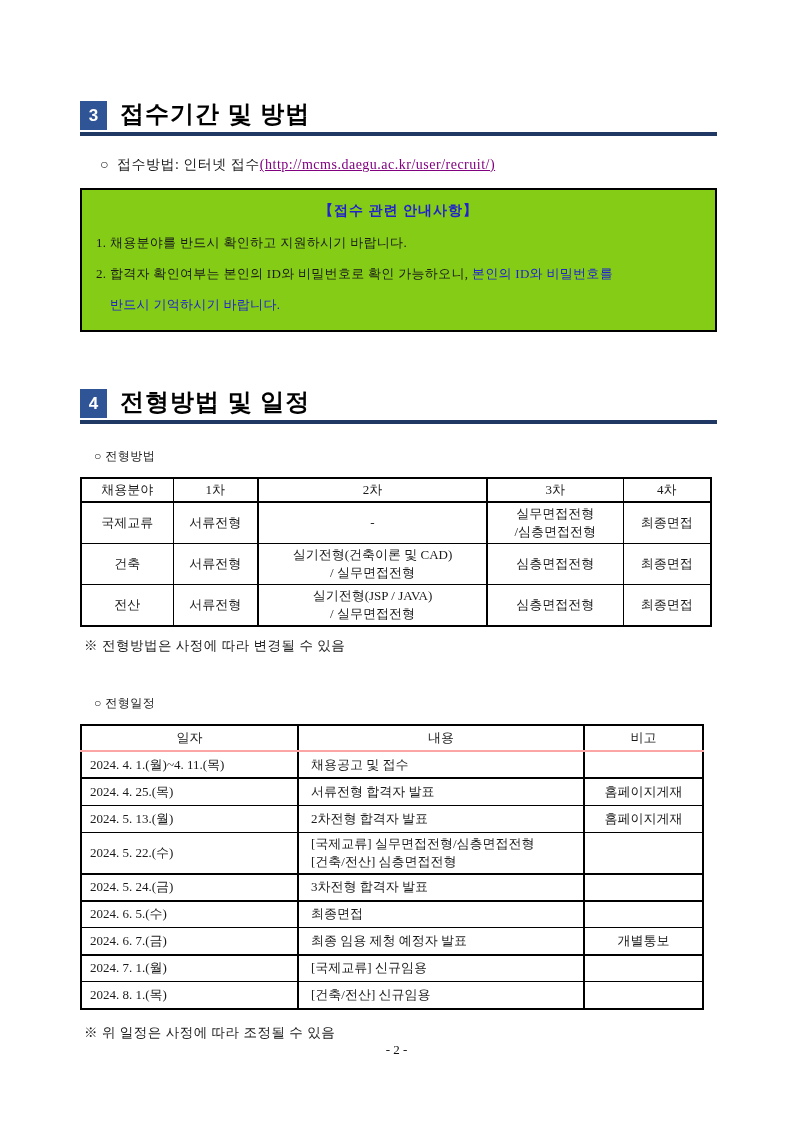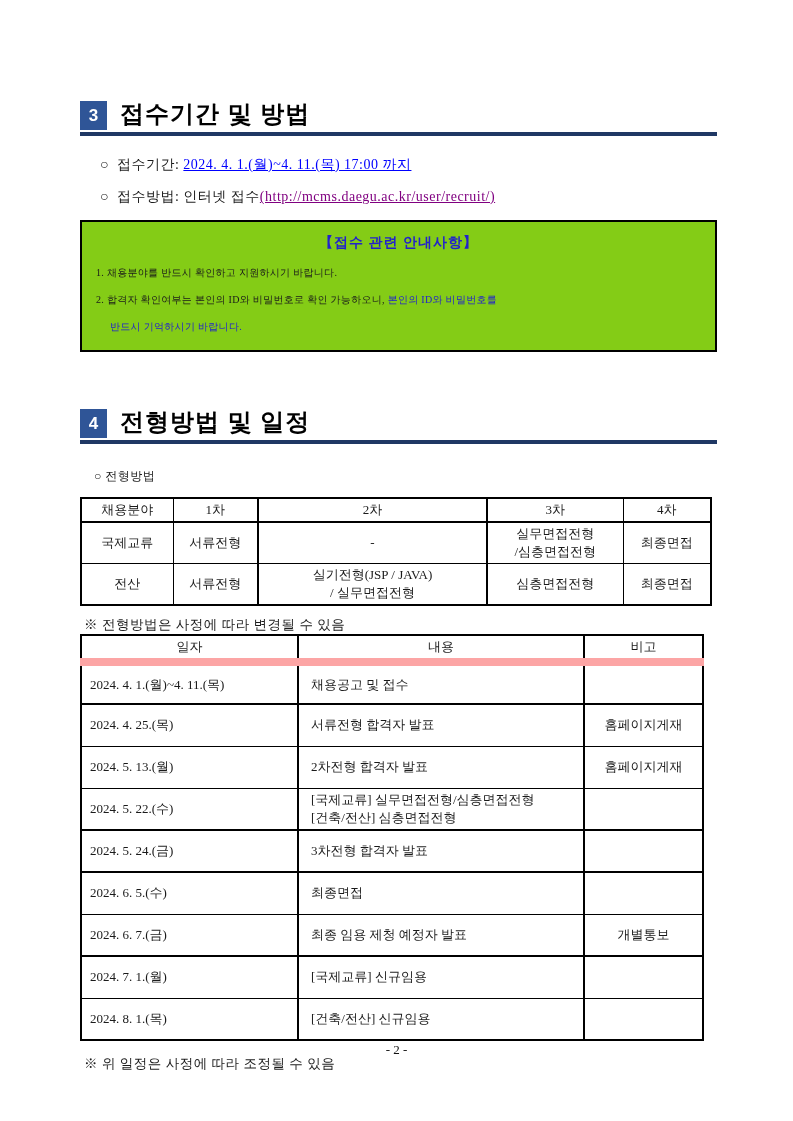--- a/index.html
+++ b/index.html
@@ -59,21 +59,21 @@
     padding: 12px 14px 16px 14px;
   }
   .notice-title {
     text-align: center;
     color: #2222CC;
     font-size: 14px;
     font-weight: bold;
     letter-spacing: 1px;
     margin-bottom: 14px;
   }
-  .notice-line { font-size: 10px; margin-bottom: 13px; letter-spacing: 0.3px; }
+  .notice-line { font-size: 13px; margin-bottom: 13px; letter-spacing: 0.3px; }
   .notice-line:last-child { margin-bottom: 0; }
   .notice-blue { color: #2222CC; }
   .notice-indent { margin-left: 14px; }
 
   
   .section4 { margin-top: 54px; }
   .sub-label {
     font-size: 12px;
     margin: 24px 0 12px 14px;
     letter-spacing: 0.5px;
@@ -99,22 +99,22 @@
   #method-table { border: 2px solid #000; }
   #method-table thead th { height: 22px; border-bottom: 2px solid #000; }
   #method-table tbody td { height: 35px; }
   #method-table th:nth-child(2), #method-table td:nth-child(2),
   #method-table th:nth-child(3), #method-table td:nth-child(3) {
     border-right: 2px solid #000;
   }
 
   #schedule-table { width: 622px; }
   #schedule-table { border: 2px solid #000; }
-  #schedule-table thead th { height: 26px; border-bottom: 8px solid #fca5a5; font-family: Liberation Serif, serif; }
-  #schedule-table tbody td { height: 42px; }
+  #schedule-table thead th { height: 26px; border-bottom: 2px solid #fca5a5; font-family: Liberation Serif, serif; }
+  #schedule-table tbody td { height: 27px; }
   #schedule-table th:nth-child(1), #schedule-table td:nth-child(1),
   #schedule-table th:nth-child(2), #schedule-table td:nth-child(2) {
     border-right: 2px solid #000;
   }
   #schedule-table td.cell-date { text-align: left; padding-left: 8px; }
   #schedule-table td.cell-content { text-align: left; padding-left: 12px; }
   #schedule-table tr.group-end td { border-bottom: 2px solid #000; }
 
   .table-note {
     font-size: 13.5px;
@@ -137,24 +137,20 @@
 <body>
 
 <div class="page">
 
   <div class="section-header">
     <span class="sec-num">3</span>
     <span class="sec-title">접수기간 및 방법</span>
   </div>
 
   <div class="items">
-    <div class="item">
-      <span class="bullet">○</span><span>접수기간:</span>
-      <span class="date-em">2024. 4. 1.(월)~4. 11.(목) 17:00 까지</span>
-    </div>
     <div class="item">
       <span class="bullet">○</span><span>접수방법: 인터넷 접수</span><a class="url-link">(http://mcms.daegu.ac.kr/user/recruit/)</a>
     </div>
   </div>
 
   <div class="notice-box">
     <div class="notice-title">【접수 관련 안내사항】</div>
     <div class="notice-line">1. 채용분야를 반드시 확인하고 지원하시기 바랍니다.</div>
     <div class="notice-line"><span>2. 합격자 확인여부는 본인의 ID와 비밀번호로 확인 가능하오니, </span><span class="notice-blue">본인의 ID와 비밀번호를</span></div>
     <div class="notice-line notice-indent notice-blue">반드시 기억하시기 바랍니다.</div>
@@ -188,32 +184,41 @@
       <tbody id="method-body">
           <tr>
             <td>국제교류</td>
             <td>서류전형</td>
             <td>-</td>
             <td>실무면접전형
 /심층면접전형</td>
             <td>최종면접</td>
           </tr>
           <tr>
+            <td>건축</td>
+            <td>서류전형</td>
+            <td>실기전형(건축이론 및 CAD)
+/ 실무면접전형</td>
+            <td>심층면접전형</td>
+            <td>최종면접</td>
+          </tr>
+          <tr>
             <td>전산</td>
             <td>서류전형</td>
             <td>실기전형(JSP / JAVA)
 / 실무면접전형</td>
             <td>심층면접전형</td>
             <td>최종면접</td>
           </tr>
         </tbody>
     </table>
 
     <div class="table-note">※ 전형방법은 사정에 따라 변경될 수 있음</div>
 
+    <div class="sub-label" style="margin-top:40px;">○ 전형일정</div>
 
     <table id="schedule-table">
       <colgroup id="schedule-cols">
           <col style="width: 217px;">
           <col style="width: 286px;">
           <col style="width: 119px;">
         </colgroup>
       <thead>
           <tr id="schedule-head">
             <th>일자</th>

